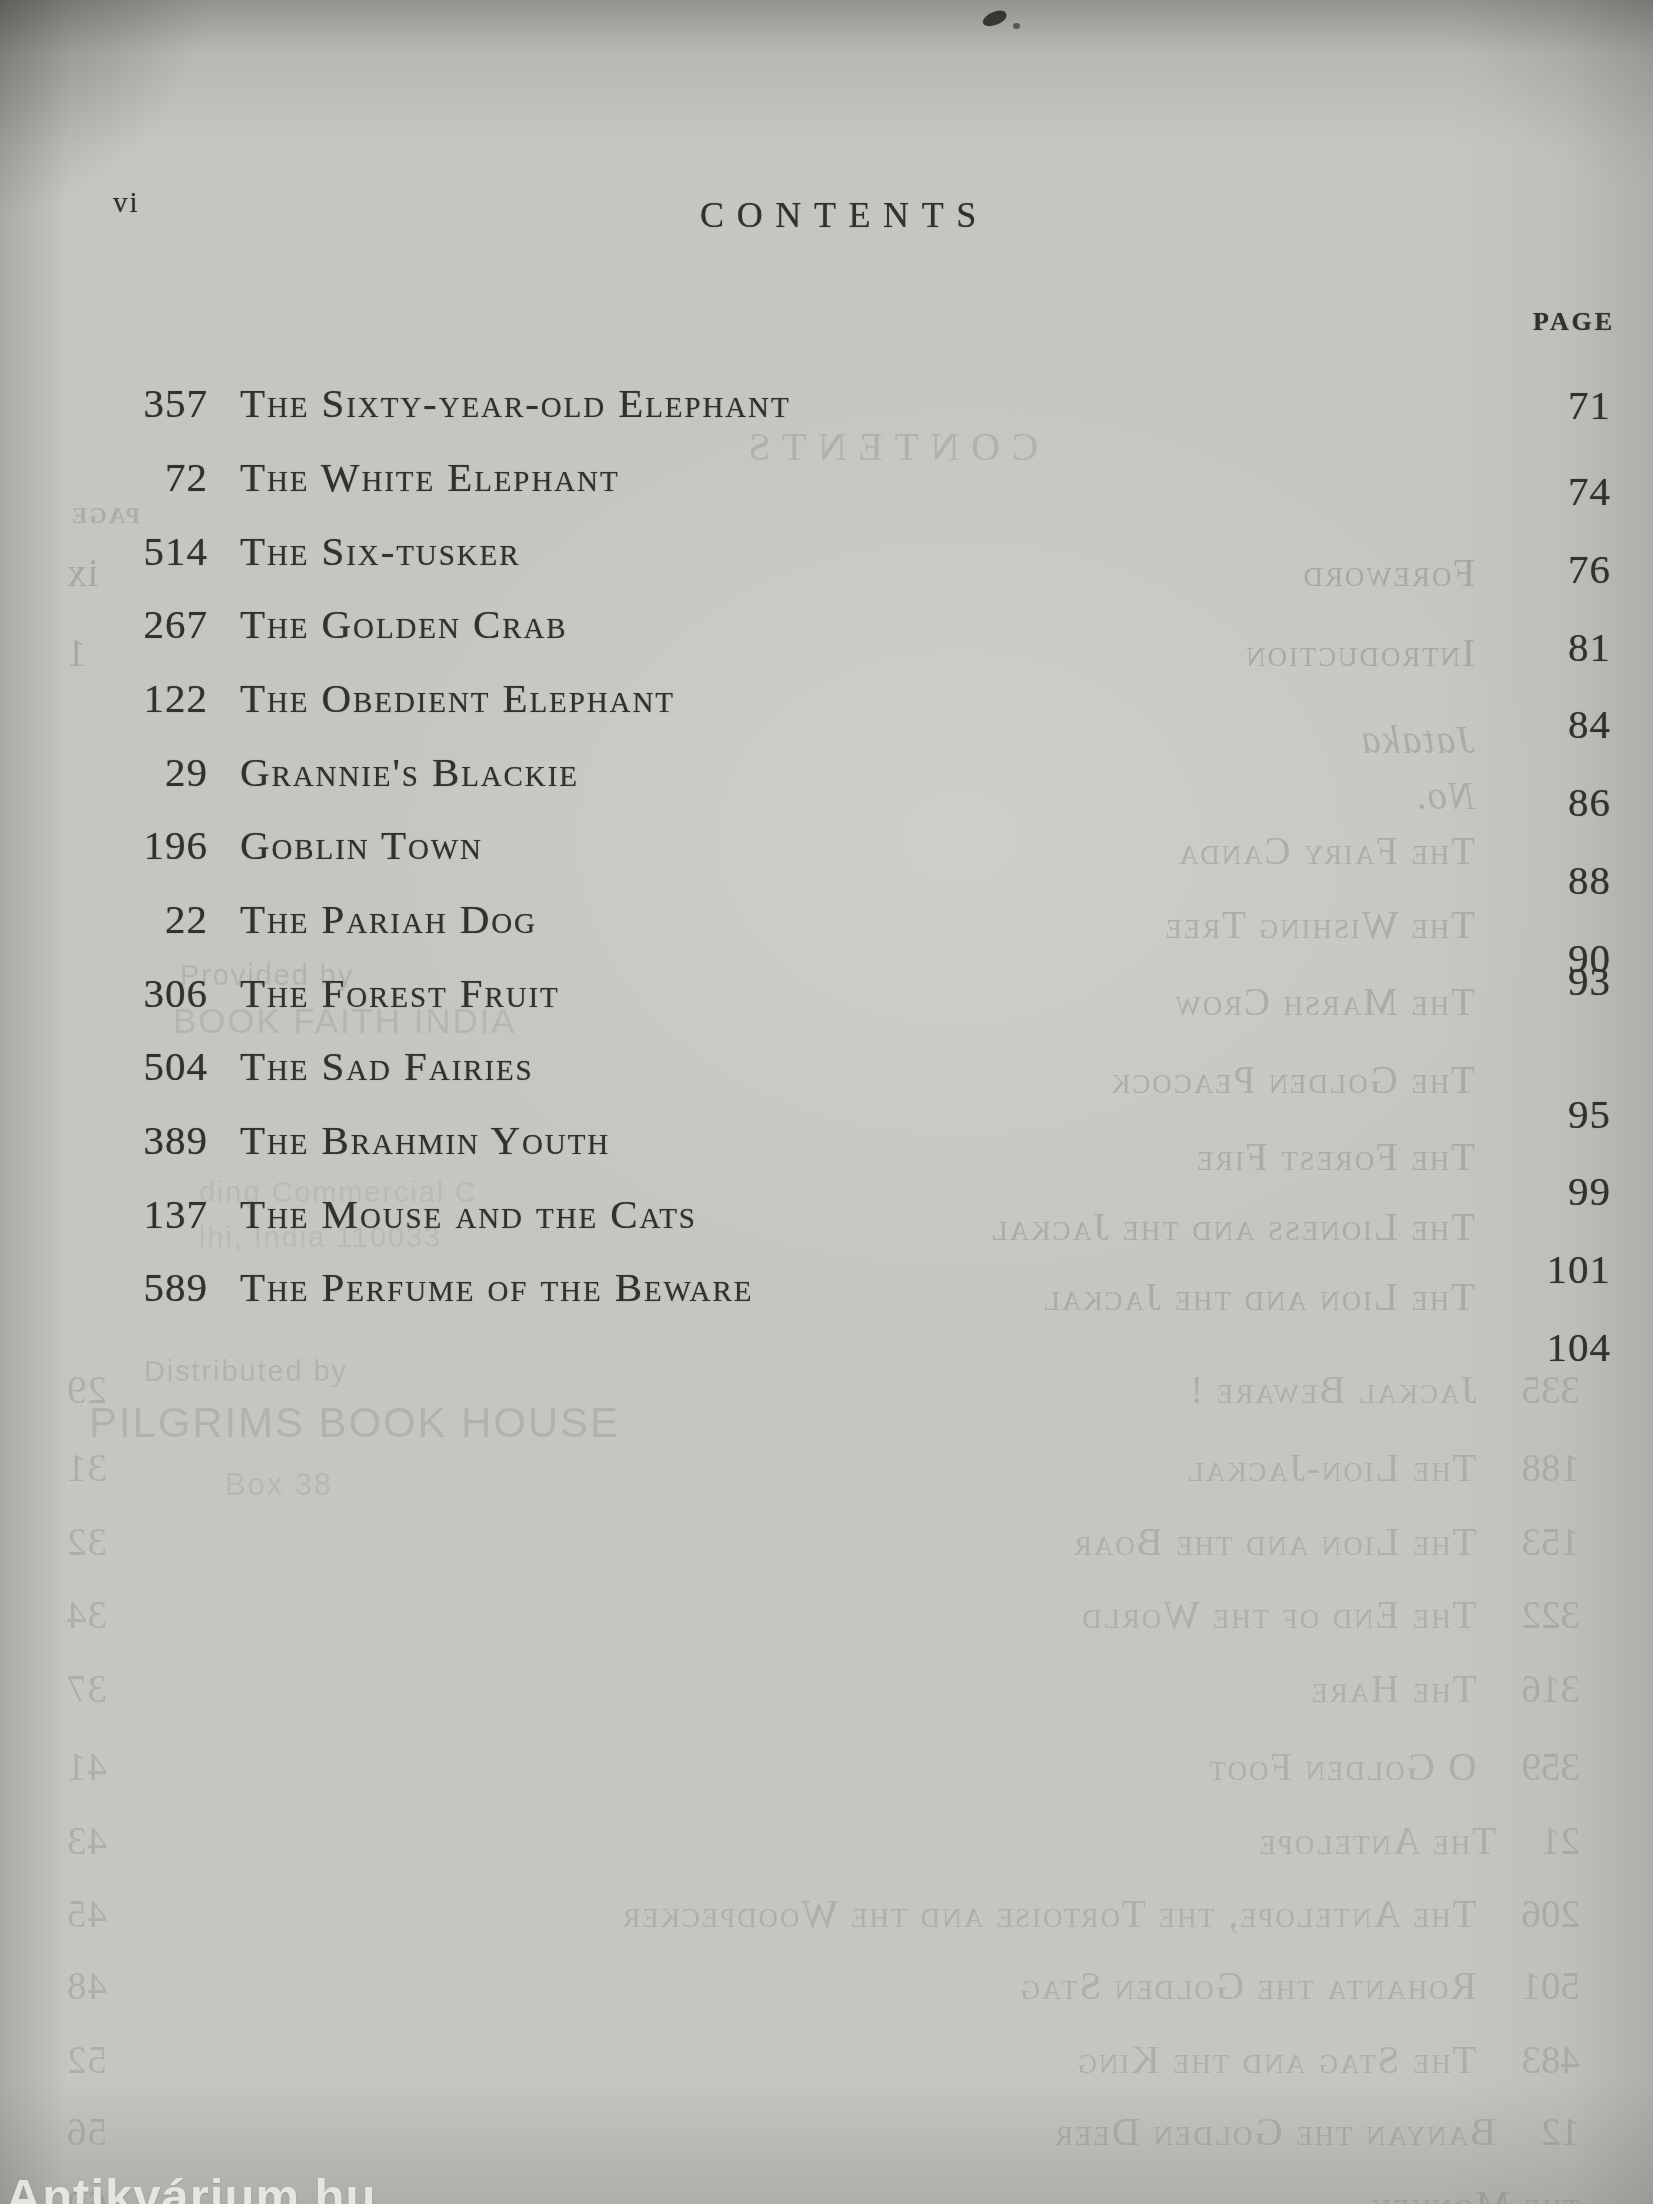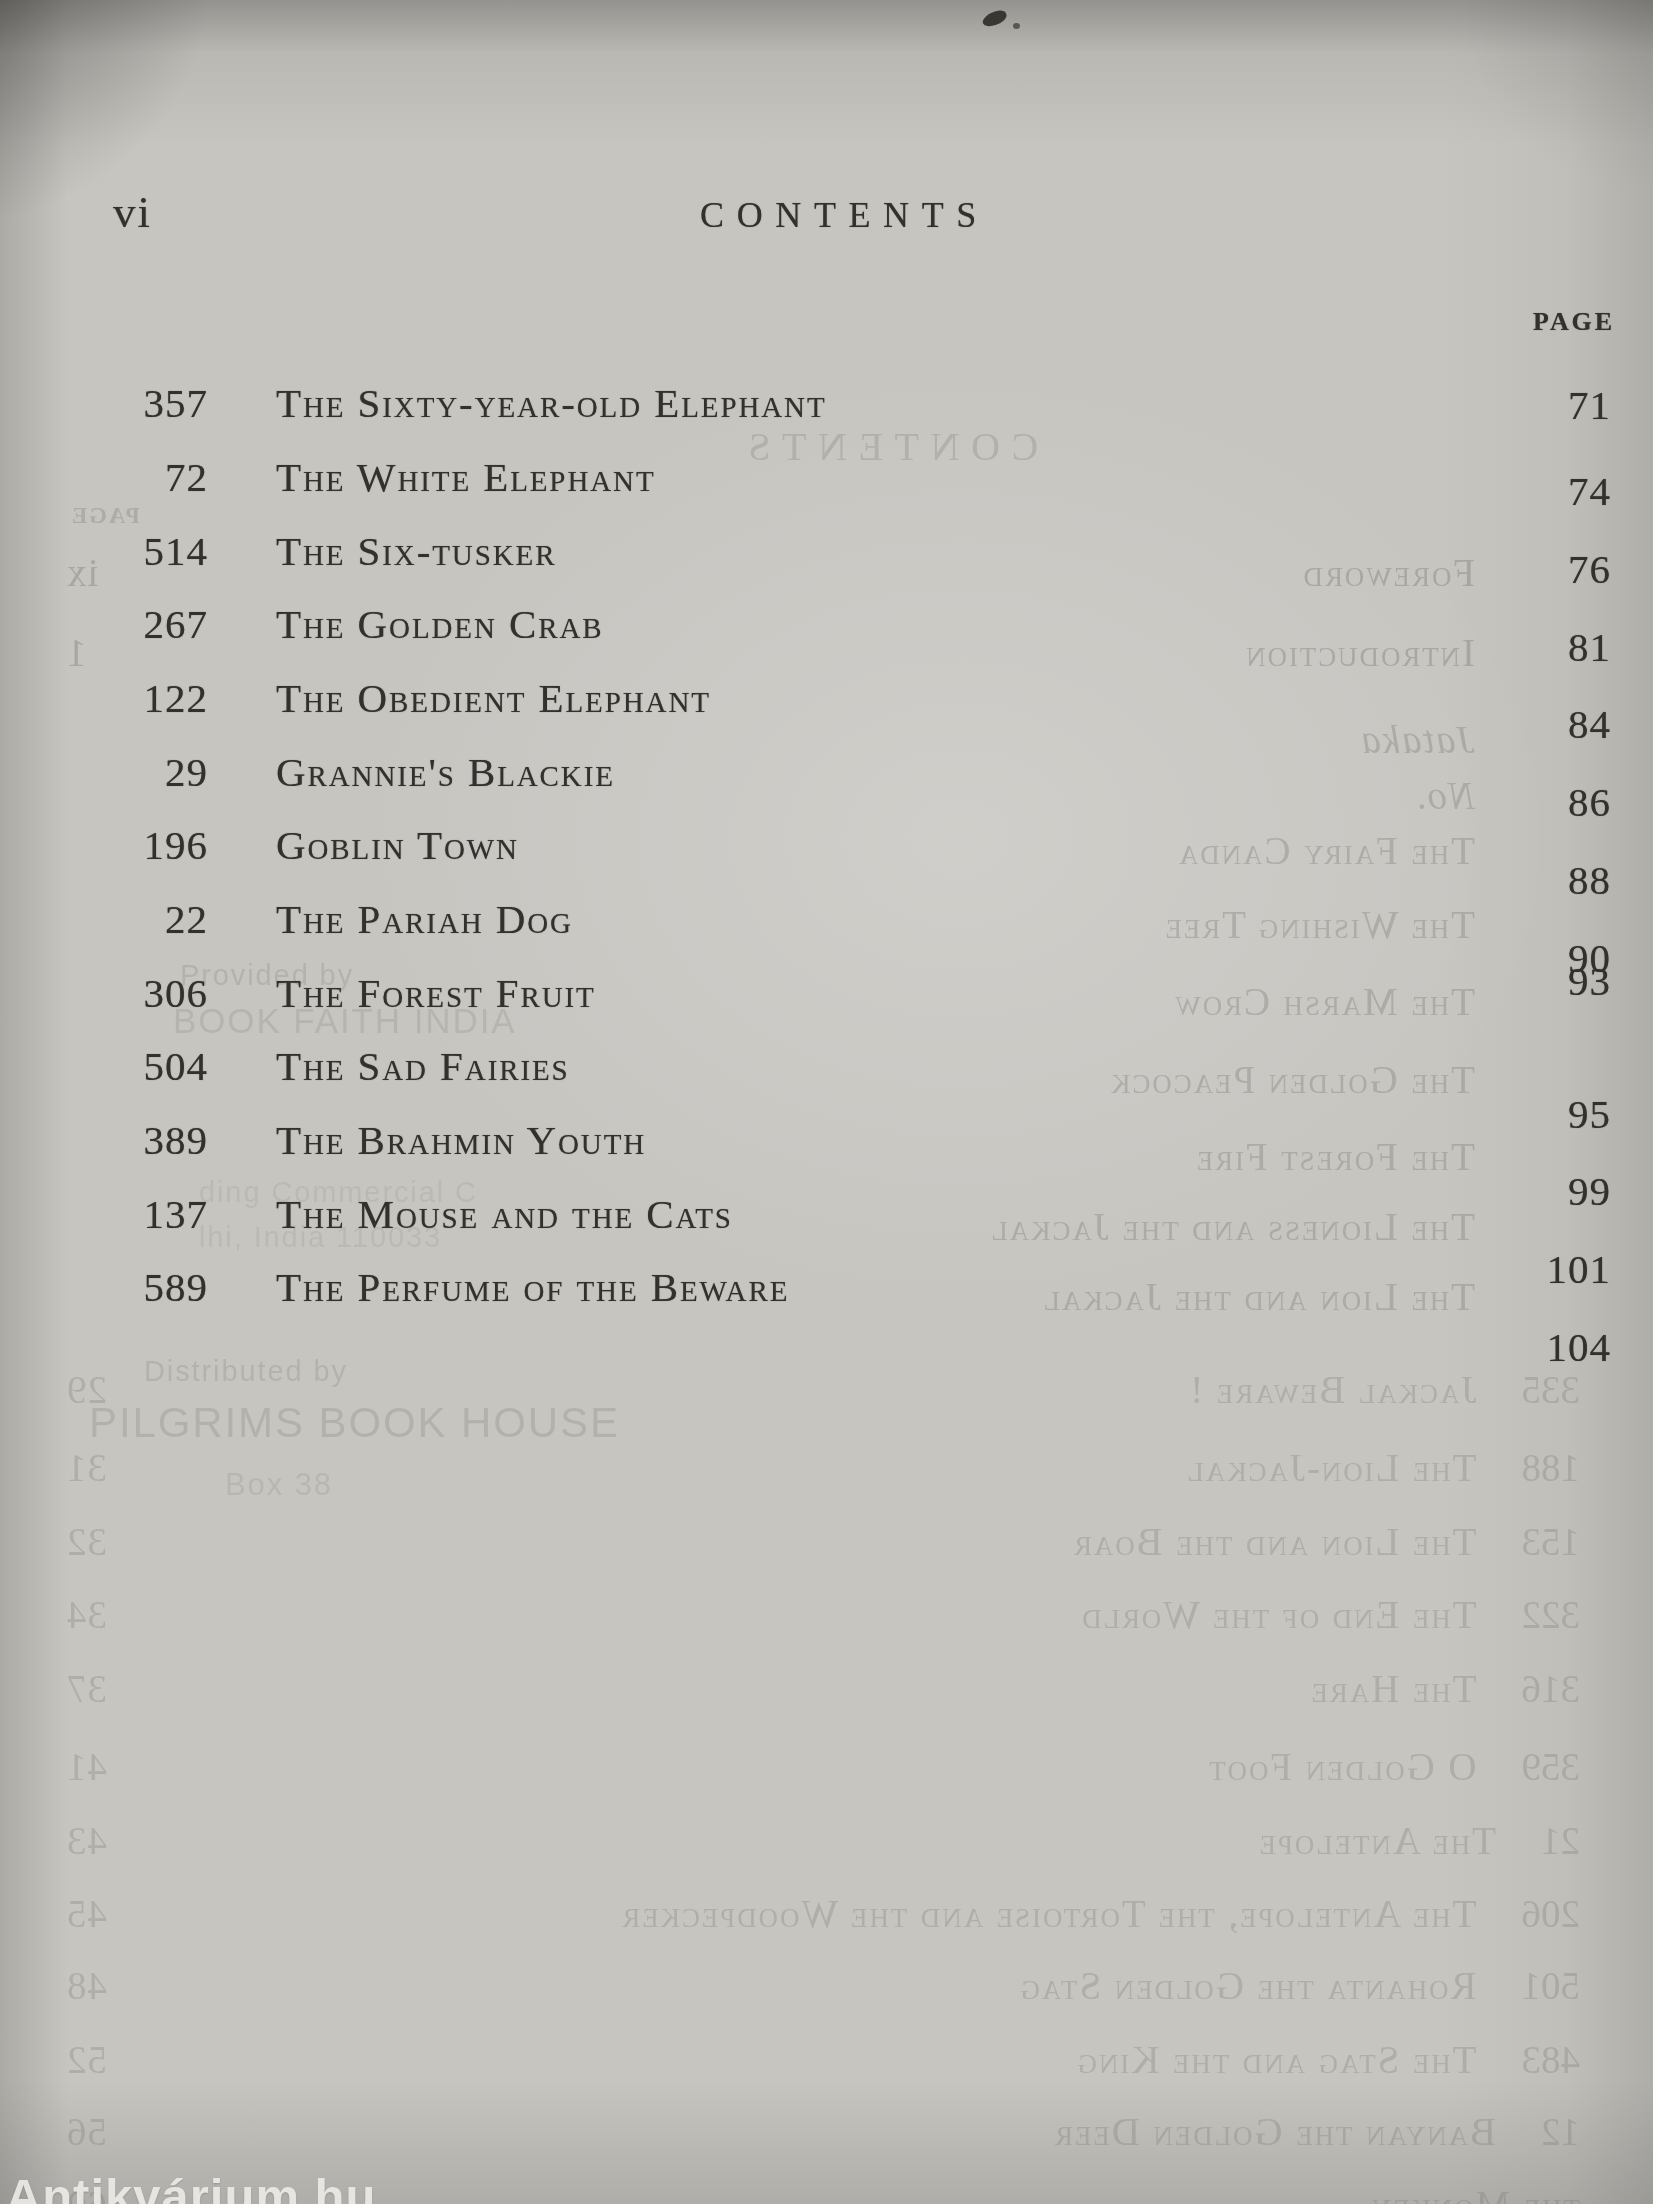--- a/index.html
+++ b/index.html
@@ -11,29 +11,29 @@
     background:
       radial-gradient(ellipse 873px 679px at 58% 38%, rgba(255,255,255,0.16), rgba(255,255,255,0) 70%),
       radial-gradient(circle 252px at -39px -29px, rgba(20,20,18,0.38), rgba(20,20,18,0) 100%),
       radial-gradient(circle 194px at 100% 0px, rgba(20,20,18,0.10), rgba(20,20,18,0) 100%),
       linear-gradient(180deg, rgba(30,30,28,0.30) 0px, rgba(30,30,28,0.08) 53px, rgba(30,30,28,0) 146px),
       linear-gradient(0deg, rgba(30,30,28,0.14) 0px, rgba(30,30,28,0) 126px),
       linear-gradient(90deg, rgba(30,30,28,0.16) 0px, rgba(30,30,28,0) 68px),
       linear-gradient(270deg, rgba(30,30,28,0.14) 0px, rgba(30,30,28,0.04) 87px, rgba(30,30,28,0) 213px),
       #c7c5c0;
   }
-  .folio{position:absolute;left:113px;top:186px;font-size:45px;letter-spacing:1.9px;}
+  .folio{position:absolute;left:113px;top:186px;font-size:29px;letter-spacing:1.9px;}
   .contents-title{position:absolute;left:670px;top:194px;width:349px;text-align:center;
     font-size:36px;letter-spacing:12.6px;}
   .page-col-header{position:absolute;right:39px;top:307px;font-size:26px;font-weight:bold;
     letter-spacing:2.9px;font-variant:small-caps;text-transform:uppercase;}
   
   .toc-row{position:absolute;left:101px;white-space:nowrap;font-size:41px;line-height:50px;}
   .toc-row .num{display:inline-block;width:107px;text-align:right;letter-spacing:1px;}
-  .toc-row .title{margin-left:68px;font-variant:small-caps;letter-spacing:1.9px;}
+  .toc-row .title{margin-left:32px;font-variant:small-caps;letter-spacing:1.9px;}
   .pnum{position:absolute;right:43px;width:136px;text-align:right;font-size:41px;line-height:50px;letter-spacing:1px;}
   .ink{text-shadow:0 0 1px rgba(40,38,34,0.55);}
   
   .ghost{color:#6f6e67;filter:blur(0.7px);}
   .ghost-contents{position:absolute;left:679px;top:423px;width:417px;text-align:center;
     font-size:40px;letter-spacing:11.6px;transform:scaleX(-1);opacity:0.24;}
   .ghost-pageheader{position:absolute;left:70px;top:503px;font-size:23px;font-weight:bold;
     letter-spacing:1.9px;transform:scaleX(-1);opacity:0.28;font-variant:small-caps;text-transform:uppercase;}
   .ghost-row{position:absolute;display:flex;justify-content:space-between;align-items:baseline;
     transform:scaleX(-1);font-size:39px;line-height:47px;white-space:nowrap;}

